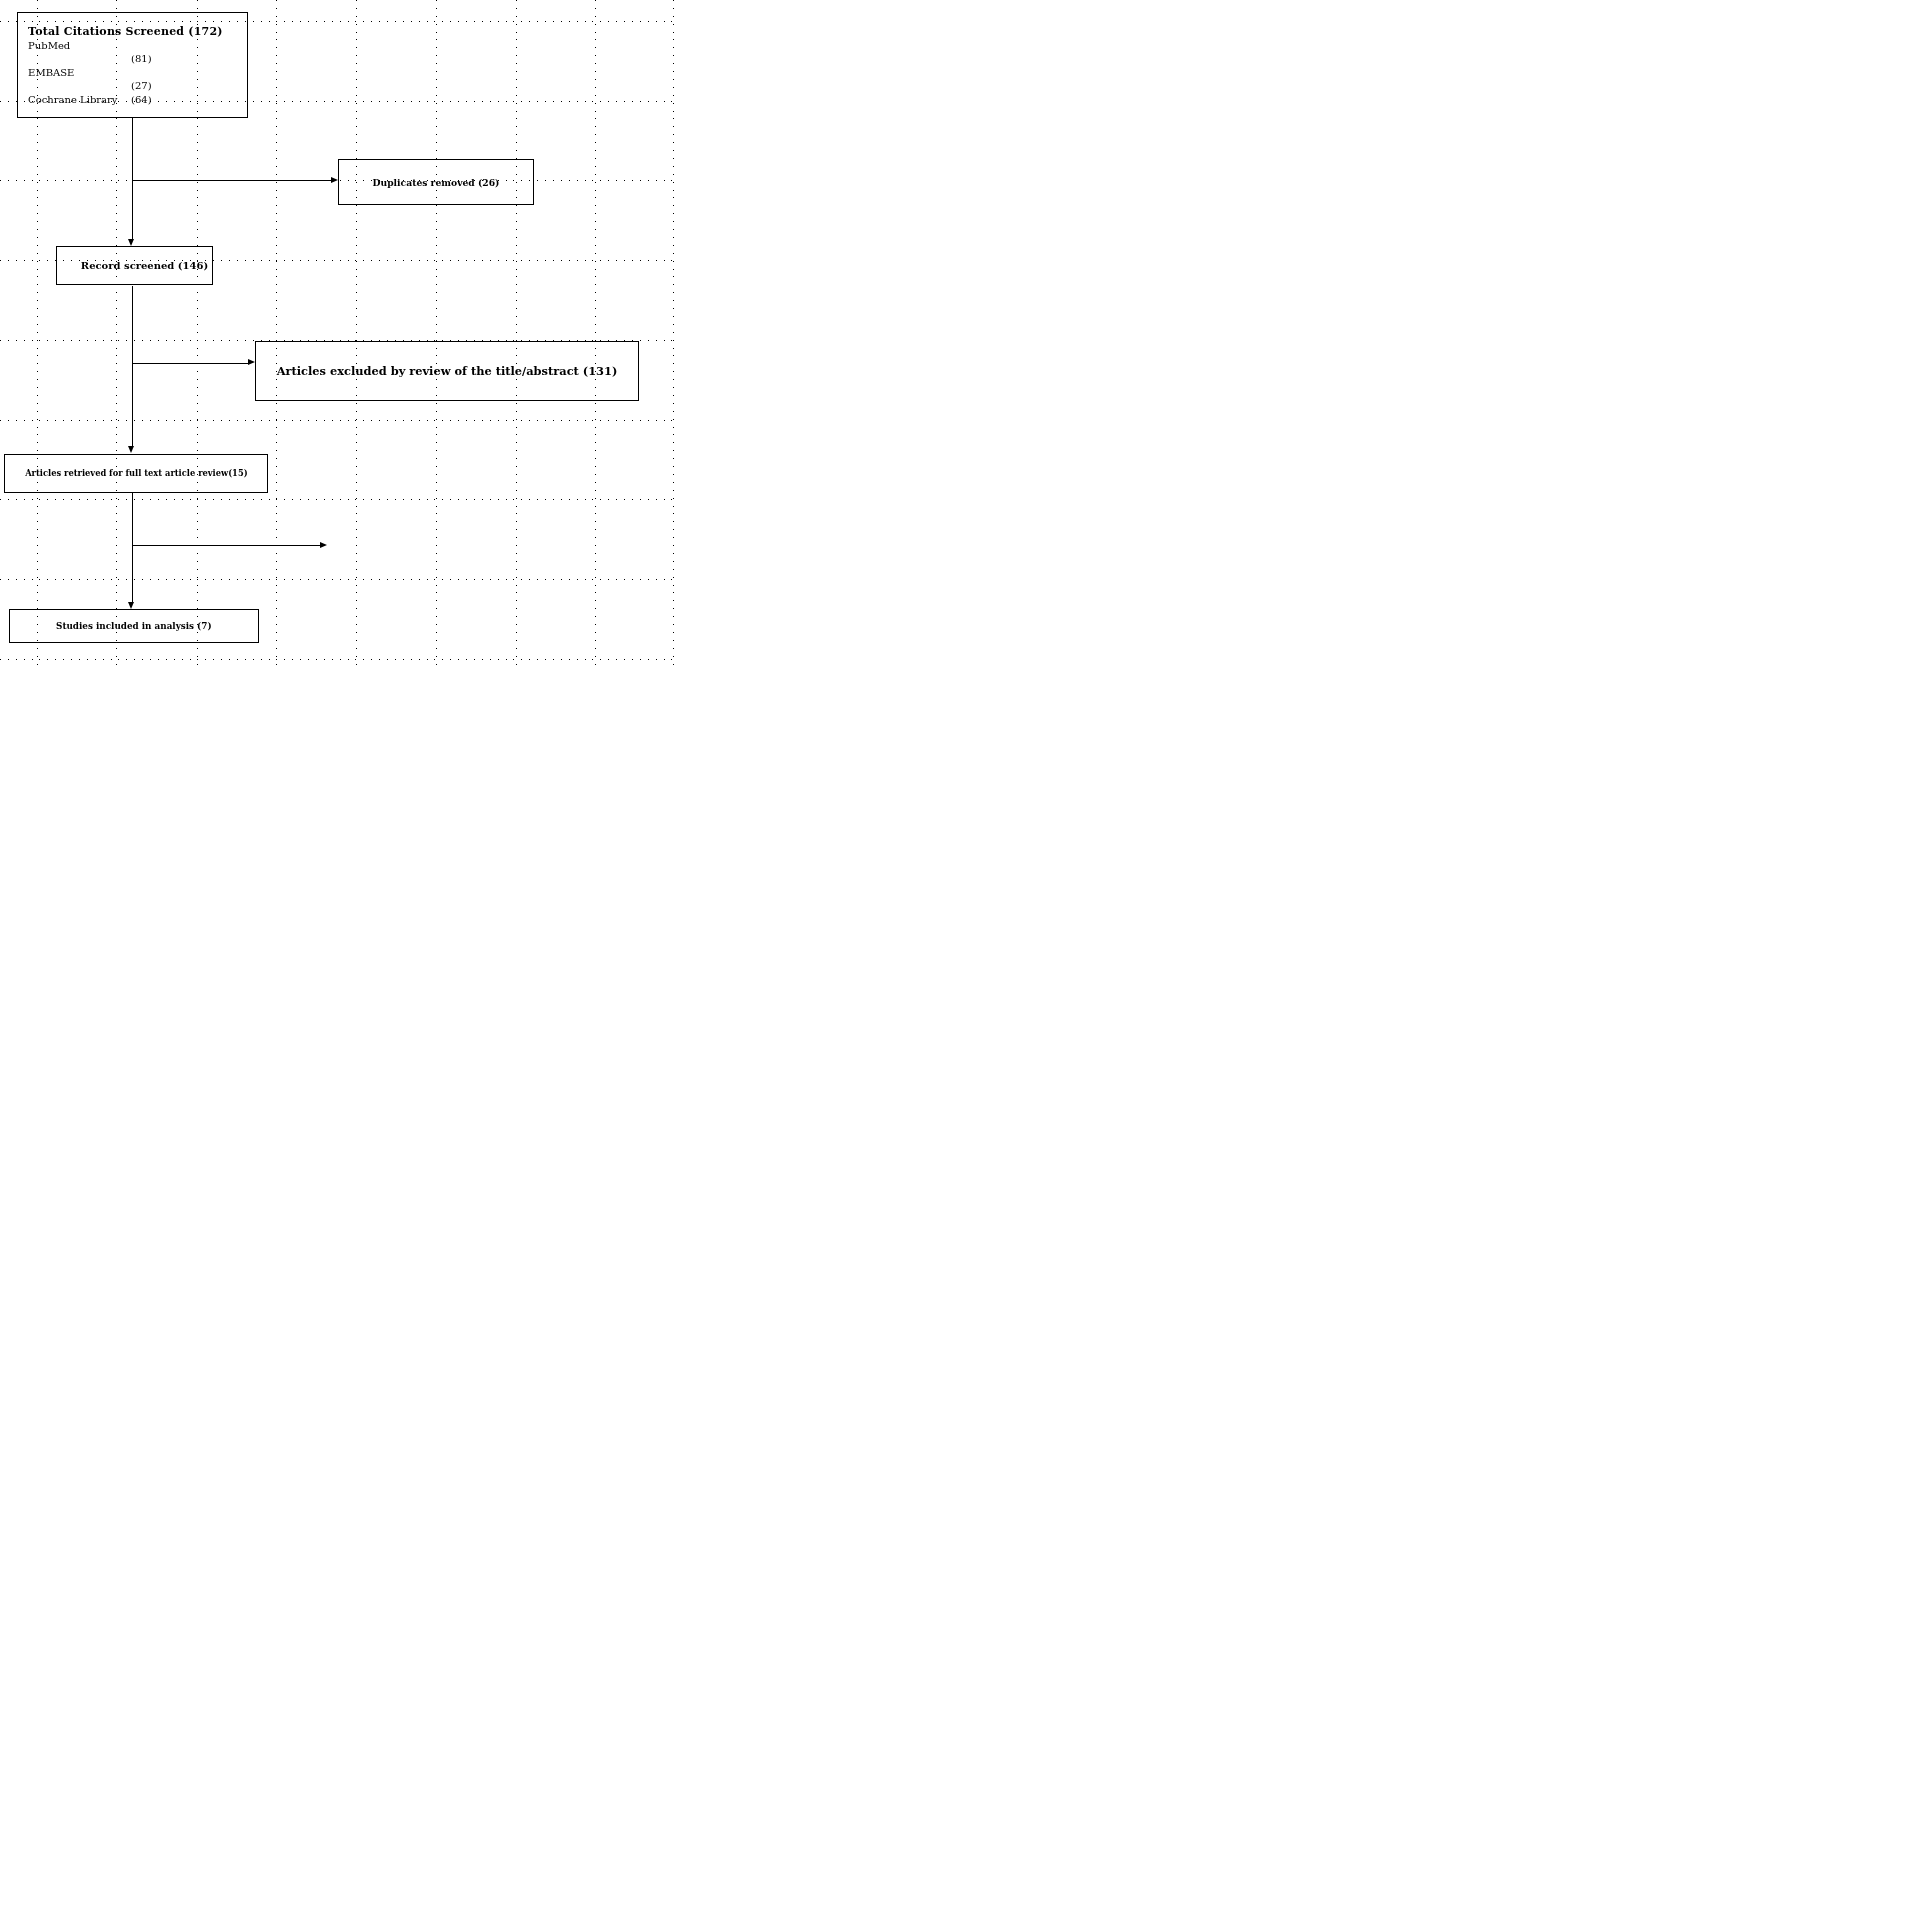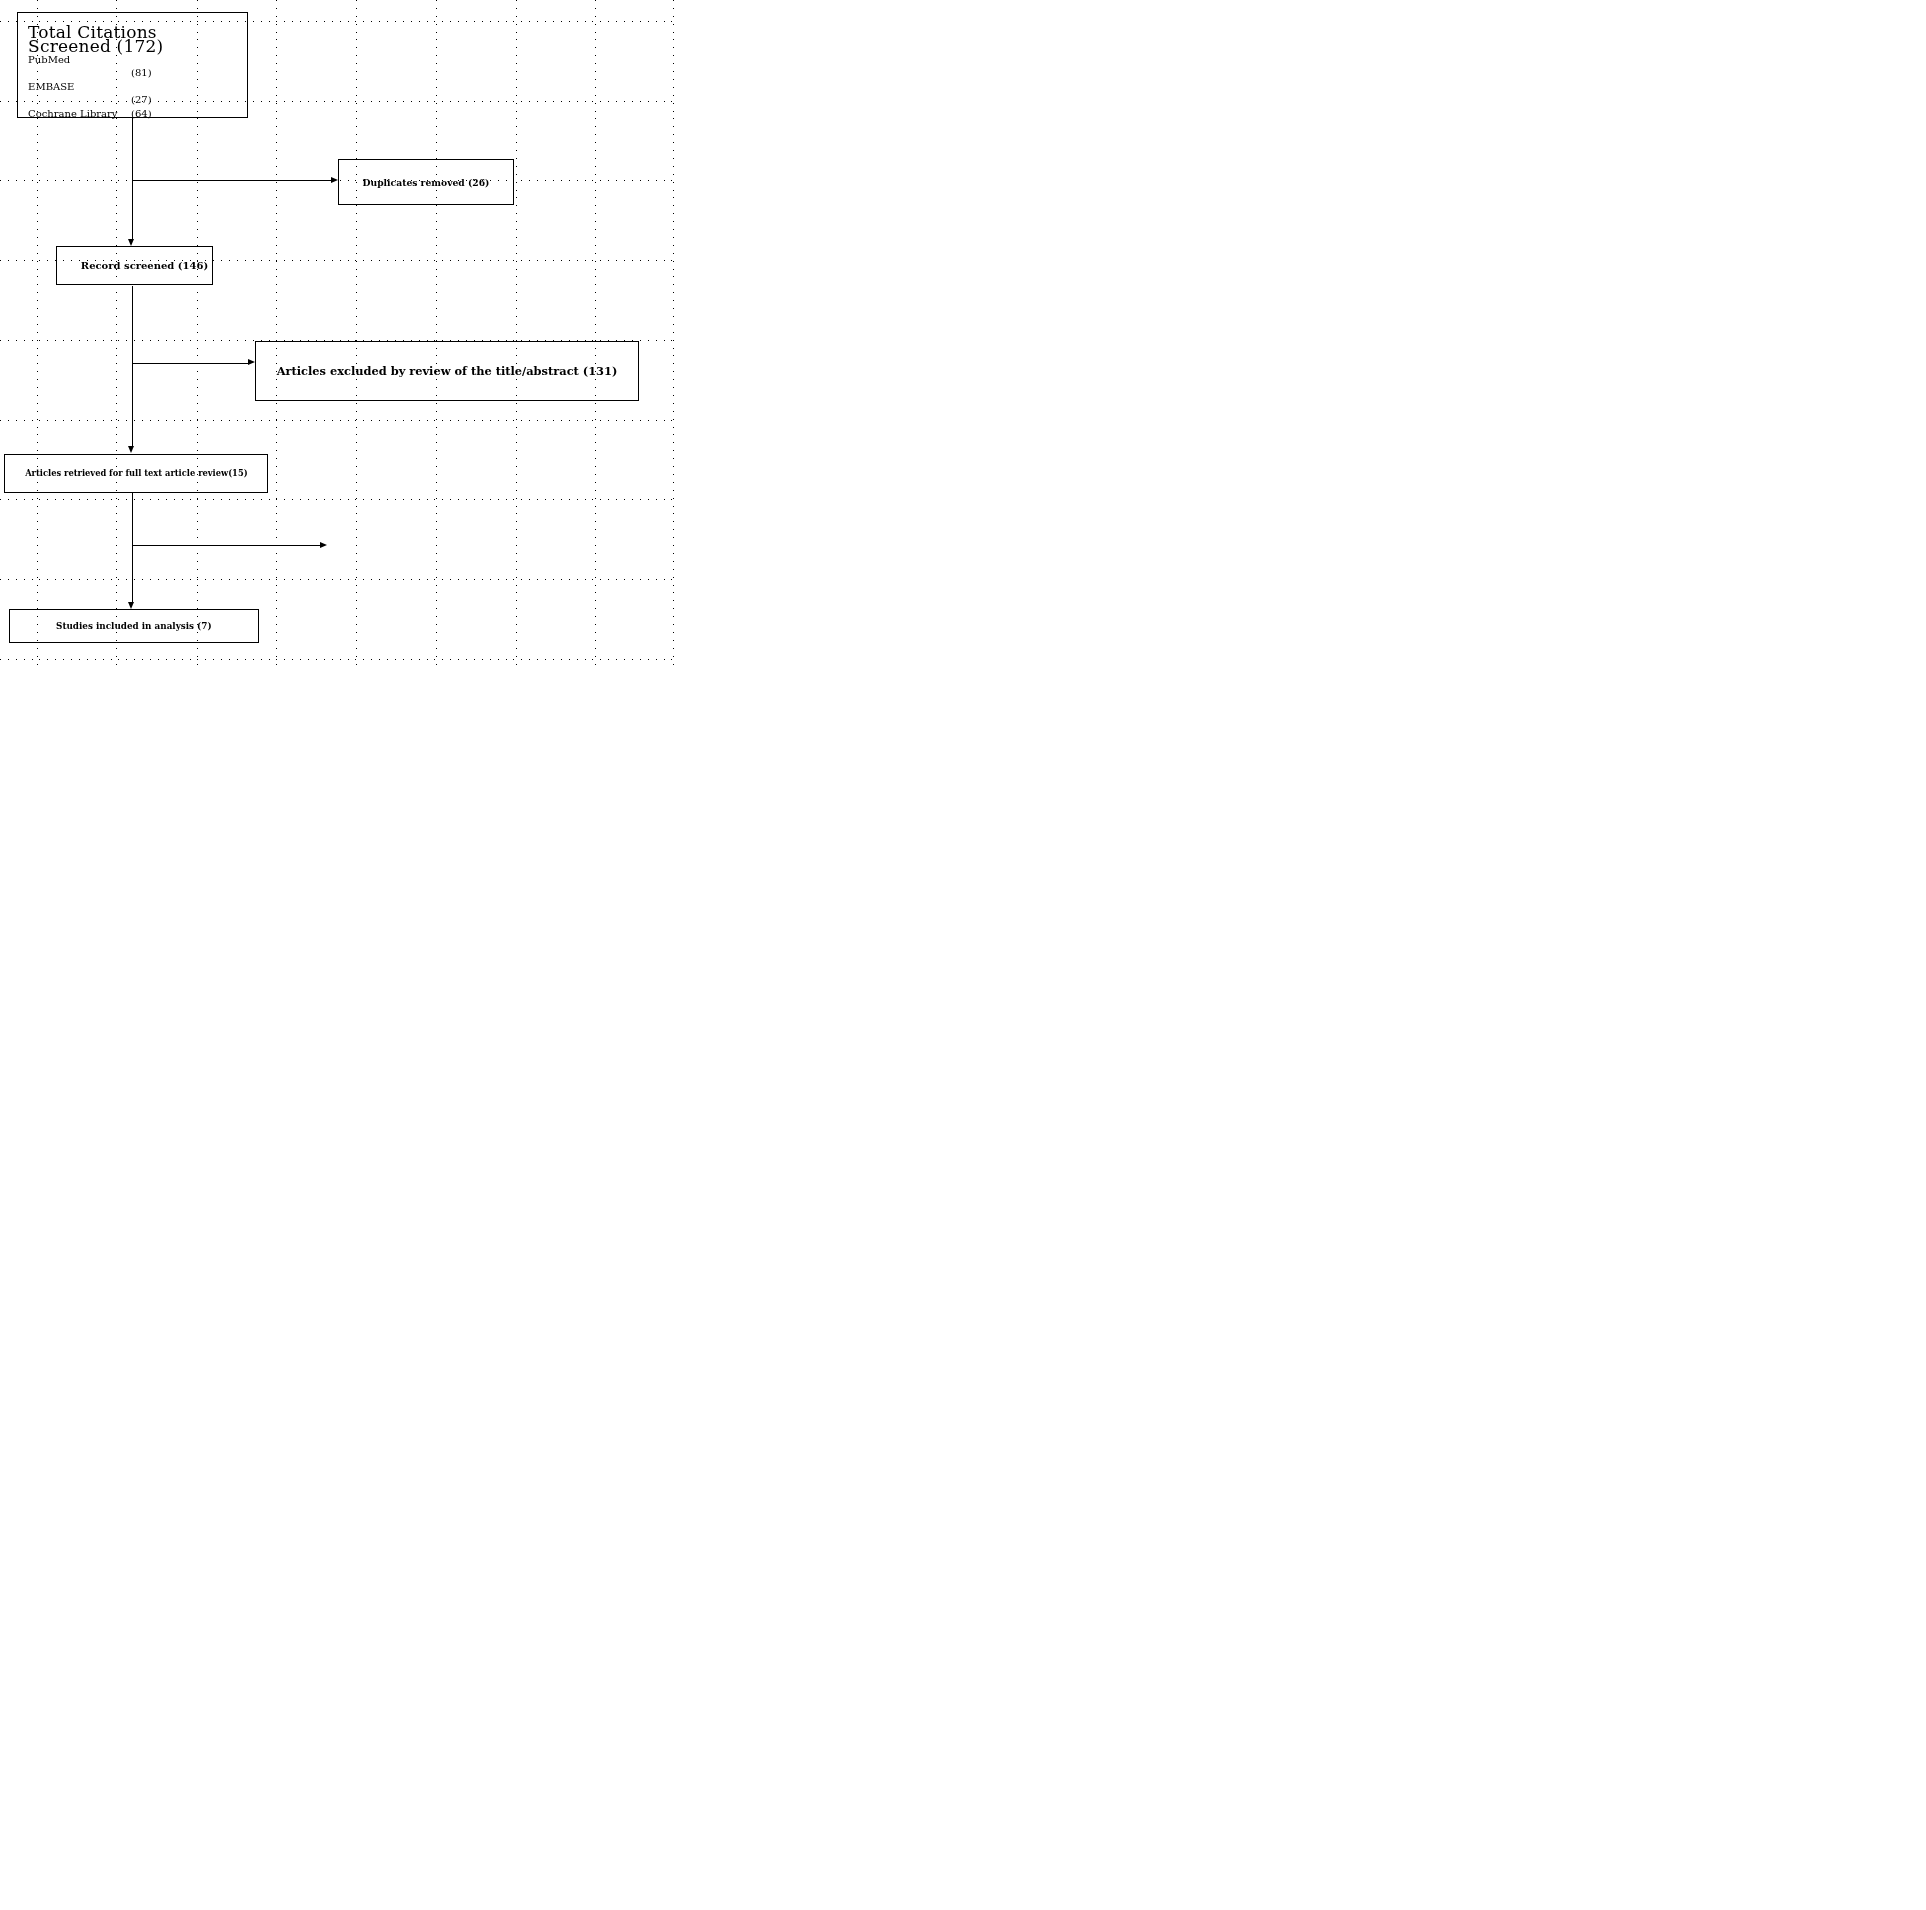--- a/index.html
+++ b/index.html
@@ -32,27 +32,27 @@
     position: absolute; width: 0; height: 0;
     border-top: 3.9px solid transparent; border-bottom: 3.9px solid transparent;
     border-left: 7.4px solid #000;
   }
   
   .box { position: absolute; border: 0.9px solid #000; background: transparent; box-sizing: border-box; }
   .center { display: flex; align-items: center; justify-content: center; text-align: center; }
   .bold { font-weight: bold; }
 
   .b1 { left: 16.6px; top: 12.3px; width: 231px; height: 106px; border-width: 1.3px; padding: 11.4px 4.4px 0 10.5px; }
-  .b1-title { font-size: 17px; font-weight: normal; line-height: 14px; letter-spacing: 0.2px; }
+  .b1-title { font-size: 11px; font-weight: bold; line-height: 14px; letter-spacing: 0.2px; }
   .b1-line { font-size: 10px; line-height: 13.6px; }
   .b1-num { padding-left: 103px; }
   .b1-flex { display: flex; }
   .b1-lab { width: 103px; }
 
-  .b2 { left: 338px; top: 159px; width: 176px; height: 46px; font-size: 9.2px; }
+  .b2 { left: 338px; top: 159px; width: 196px; height: 46px; font-size: 9.2px; }
   .b3 { left: 56px; top: 246px; width: 157px; height: 39px; font-size: 10px; padding-left: 20px; }
   .b4 { left: 255px; top: 341px; width: 384px; height: 60px; font-size: 11.4px; border-bottom-width: 1.8px; }
   .b5 { left: 4.4px; top: 454px; width: 264px; height: 39px; font-size: 8.3px; border-bottom-width: 1.8px; line-height: 11.8px; }
   .b6 { left: 327px; top: 504px; width: 312px; height: 76px; padding-top: 6.1px; }
   .b6-title { font-size: 10px; font-weight: bold; text-align: center; margin-bottom: 6.1px; }
   .b6-row { display: flex; font-size: 8.8px; line-height: 19px; padding-left: 6.1px; }
   .b6-lab1 { width: 120px; }
   .b6-lab2 { width: 95px; }
   .b7 { left: 8.8px; top: 609px; width: 250px; height: 34px; font-size: 8.8px; border-bottom-width: 1.8px; }
 </style>

